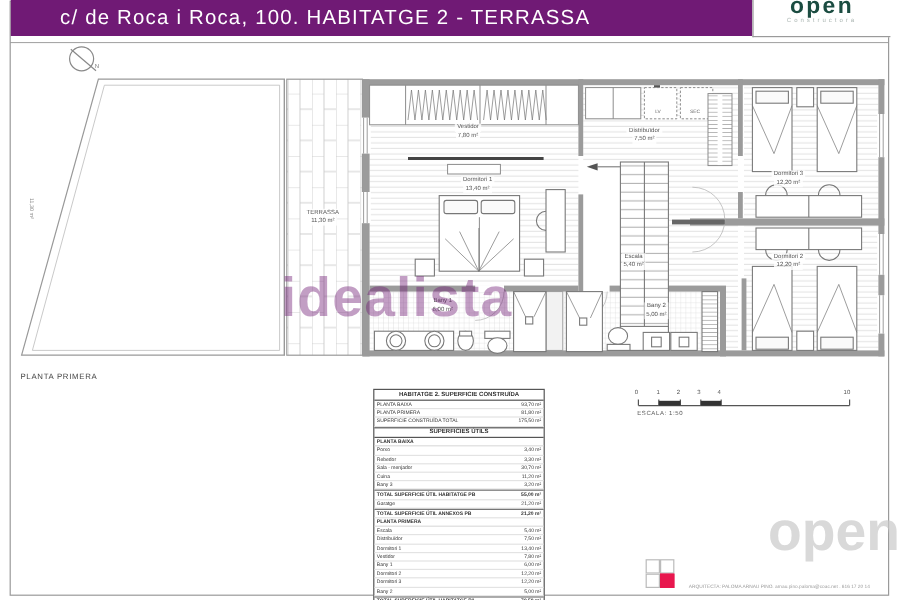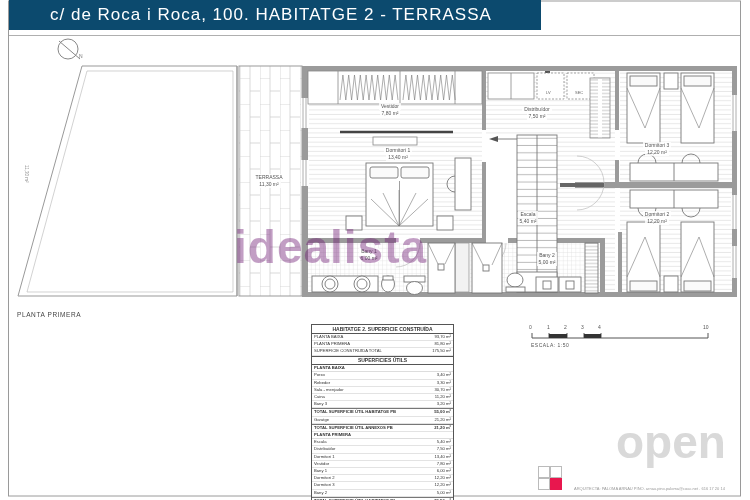--- a/index.html
+++ b/index.html
@@ -1,36 +1,36 @@
 <!DOCTYPE html>
 <html><head>
 <meta charset="utf-8">
 <style>
   html,body{margin:0;padding:0;background:#fff;}
   #sheet{position:relative;width:750px;height:500px;background:#fff;overflow:hidden;
          font-family:"Liberation Sans",sans-serif;color:#444;}
   svg{position:absolute;left:0;top:0;}
   
-  .header-bar{position:absolute;left:9px;top:0;width:532px;height:30px;background:#0c4a6e;
+  .header-bar{position:absolute;left:9px;top:0;width:618px;height:30px;background:#701a75;
     color:#fff;font-size:17px;letter-spacing:1px;display:flex;align-items:center;padding-left:41px;box-sizing:border-box;}
   .logo-box{position:absolute;left:627px;top:0;width:114px;height:30px;background:#fff;
     border-left:1px solid #9a9a9a;border-bottom:1px solid #9a9a9a;text-align:center;overflow:hidden;}
   .logo-main{font-size:19px;font-weight:bold;color:#1b4c41;letter-spacing:2px;line-height:16px;margin-top:-2px;}
   .logo-sub{font-size:5px;color:#a9b4b0;letter-spacing:2.5px;line-height:7px;}
   
   .rl{position:absolute;text-align:center;font-size:5px;line-height:7px;color:#555;}
   .rl div{background:rgba(255,255,255,.82);display:inline-block;padding:0 2px;}
   .tiny{position:absolute;font-size:4px;color:#666;}
   .planta{position:absolute;left:17px;top:311px;font-size:6.5px;letter-spacing:.6px;color:#444;}
   .north-n{position:absolute;left:79px;top:53px;font-size:5px;color:#777;}
   .vdim{position:absolute;left:24px;top:165px;font-size:4.5px;color:#888;writing-mode:vertical-rl;}
   
   .wm-idealista{position:absolute;left:234px;top:224px;font-size:46px;font-weight:bold;
     color:#701a75;opacity:.42;letter-spacing:1px;line-height:1;}
-  .wm-open{position:absolute;left:616px;top:419px;font-size:46px;font-weight:bold;
+  .wm-open{position:absolute;left:640px;top:419px;font-size:46px;font-weight:bold;
     color:#c9c9c9;opacity:.7;line-height:1;}
   
   .tbl{position:absolute;left:311px;top:324px;width:141px;border:1px solid #555;background:#fff;font-size:4.2px;color:#333;}
   .t-title{font-size:5px;font-weight:bold;text-align:center;line-height:8px;border-bottom:1px solid #555;}
   .t-head2{font-size:5px;font-weight:bold;text-align:center;line-height:7.5px;border-top:1px solid #555;border-bottom:1px solid #555;}
   .t-sub{line-height:6.2px;padding:0 2px;border-bottom:1px solid #ddd;font-weight:bold;}
   .t-row{display:flex;justify-content:space-between;line-height:6.2px;padding:0 2px;border-bottom:1px solid #e3e3e3;}
   .t-row.total{border-top:1px solid #777;font-weight:bold;}
   
   .s-tick{position:absolute;font-size:5px;color:#555;}
@@ -235,20 +235,24 @@
       <line x1="532" y1="338" x2="708" y2="338"></line>
       <path d="M532 333 V338 M549 333 V338 M567 333 V338 M584 333 V338 M601 333 V338 M708 333 V338"></path>
       <rect x="549" y="334" width="18" height="4" fill="#333" stroke="none"></rect>
       <rect x="584" y="334" width="17" height="4" fill="#333" stroke="none"></rect>
     </g>
   </svg>
 
   <div class="header-bar">
     <span>c/ de Roca i Roca, 100. HABITATGE 2 - TERRASSA</span>
   </div>
+  <div class="logo-box">
+    <div class="logo-main">ópen</div>
+    <div class="logo-sub">Constructora</div>
+  </div>
 
   <div class="north-n">N</div>
   <div class="vdim">11,30 m²</div>
   <div class="planta">PLANTA PRIMERA</div>
 
   <div class="rl" style="left:239px;top:174px;width:60px;">
     <div>TERRASSA</div><br>
     <div>11,30 m²</div>
   </div>
   <div class="rl" style="left:360px;top:103px;width:60px;">

